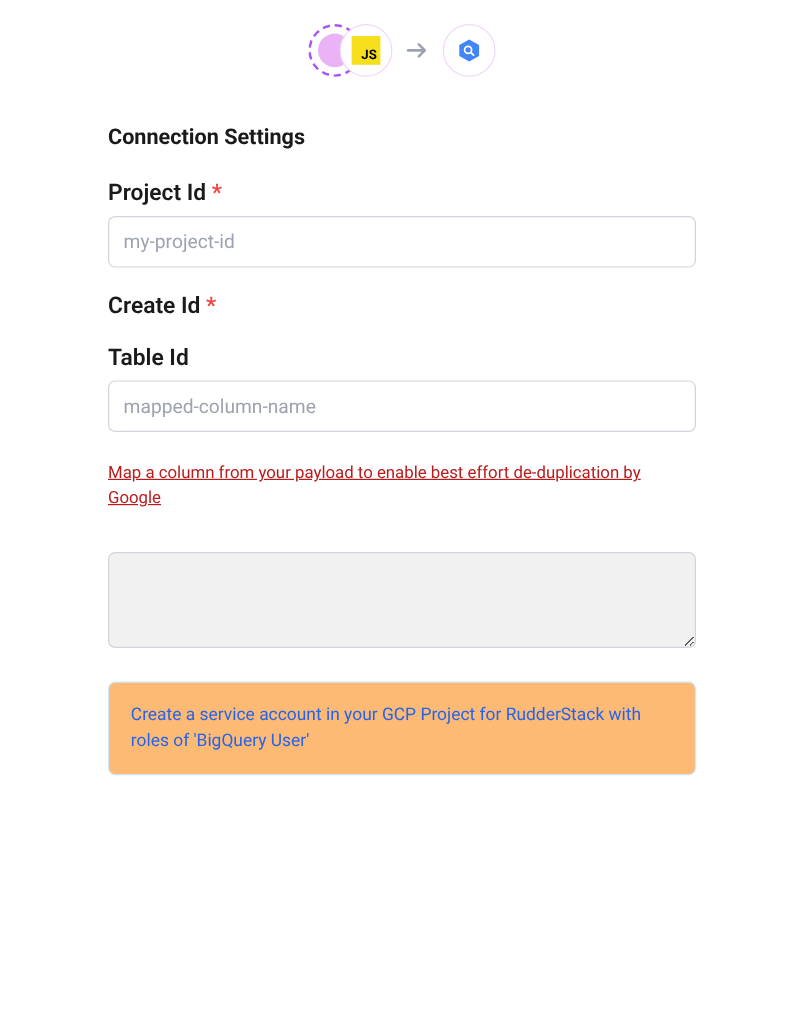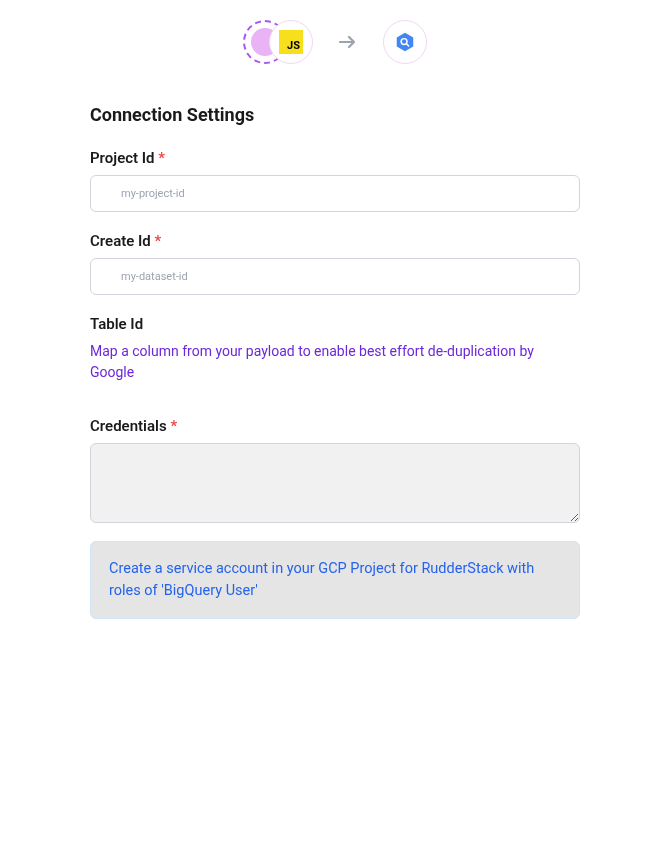--- a/index.html
+++ b/index.html
@@ -8,21 +8,21 @@
       background: #fff;
       color: #212529;
       width: 670px;
       padding: 20px 0;
     }
     .container { padding: 0 90px; }
     .icon-row {
       display: flex;
       align-items: center;
       justify-content: center;
-      gap: 24px;
+      gap: 10px;
       margin-bottom: 40px;
     }
     .icon-group {
       display: flex;
       align-items: center;
       position: relative;
     }
     .circle-dashed {
       width: 44px;
       height: 44px;
@@ -86,30 +86,30 @@
     .section-title {
       font-size: 18px;
       font-weight: 700;
       color: #1a1a1a;
       margin-bottom: 24px;
       margin-top: 40px;
     }
     .field { margin-bottom: 20px; }
     .field-label {
       display: block;
-      font-size: 15px;
+      font-size: 19px;
       font-weight: 600;
       color: #1a1a1a;
       margin-bottom: 8px;
     }
     .req { color: #ef4444; }
     .text-input {
       width: 100%;
-      padding: 11px 30px;
-      font-size: 11px;
+      padding: 11px 12px;
+      font-size: 16px;
       border: 1px solid #d1d5db;
       border-radius: 6px;
       background: #fff;
       color: #701a75;
       font-family: inherit;
     }
     .text-input::placeholder { color: #9ca3af; }
     .textarea-input {
       width: 100%;
       height: 80px;
@@ -117,28 +117,29 @@
       font-size: 15px;
       border: 1px solid #d1d5db;
       border-radius: 6px;
       background: #f1f1f1;
       color: #1a1a1a;
       font-family: inherit;
       resize: vertical;
     }
     .help-text {
       font-size: 14px;
-      color: #6d28d9;
-      margin-top: 8px;
+      color: #b91c1c;
+      margin-top: 24px;
       line-height: 1.5;
+      text-decoration: underline;
     }
     .info-box {
-      margin-top: 14px;
+      margin-top: 24px;
       padding: 16px 18px;
-      background: #e5e5e5;
+      background: #fdba74;
       border: 1px solid #cfe3fb;
       border-radius: 6px;
     }
     .info-link {
       color: #2563eb;
       font-size: 14.5px;
       text-decoration: none;
       line-height: 1.5;
     }
     .spacer-lg { margin-bottom: 34px; }
@@ -179,37 +180,33 @@
       <span class="req">*</span>
     </label>
     <input type="text" class="text-input" placeholder="my-project-id" style="">
   </div>
 
   <div class="field">
     <label class="field-label">
       <span>Create Id</span>
       <span class="req">*</span>
     </label>
-    <input type="text" class="text-input" placeholder="my-dataset-id" style="">
   </div>
 
   <div class="field">
   </div>
 
   <div class="field spacer-lg">
     <label class="field-label">
       <span>Table Id</span>
     </label>
+    <input type="text" class="text-input" placeholder="mapped-column-name" style="">
     <p class="help-text">Map a column from your payload to enable best effort de-duplication by Google</p>
   </div>
 
   <div class="field">
-    <label class="field-label">
-      <span>Credentials</span>
-      <span class="req">*</span>
-    </label>
     <textarea class="textarea-input" style=""></textarea>
     <div class="info-box">
       <a href="#" class="info-link">Create a service account in your GCP Project for RudderStack with roles of 'BigQuery User'</a>
     </div>
   </div>
 
 </div>
 
 </body></html>

